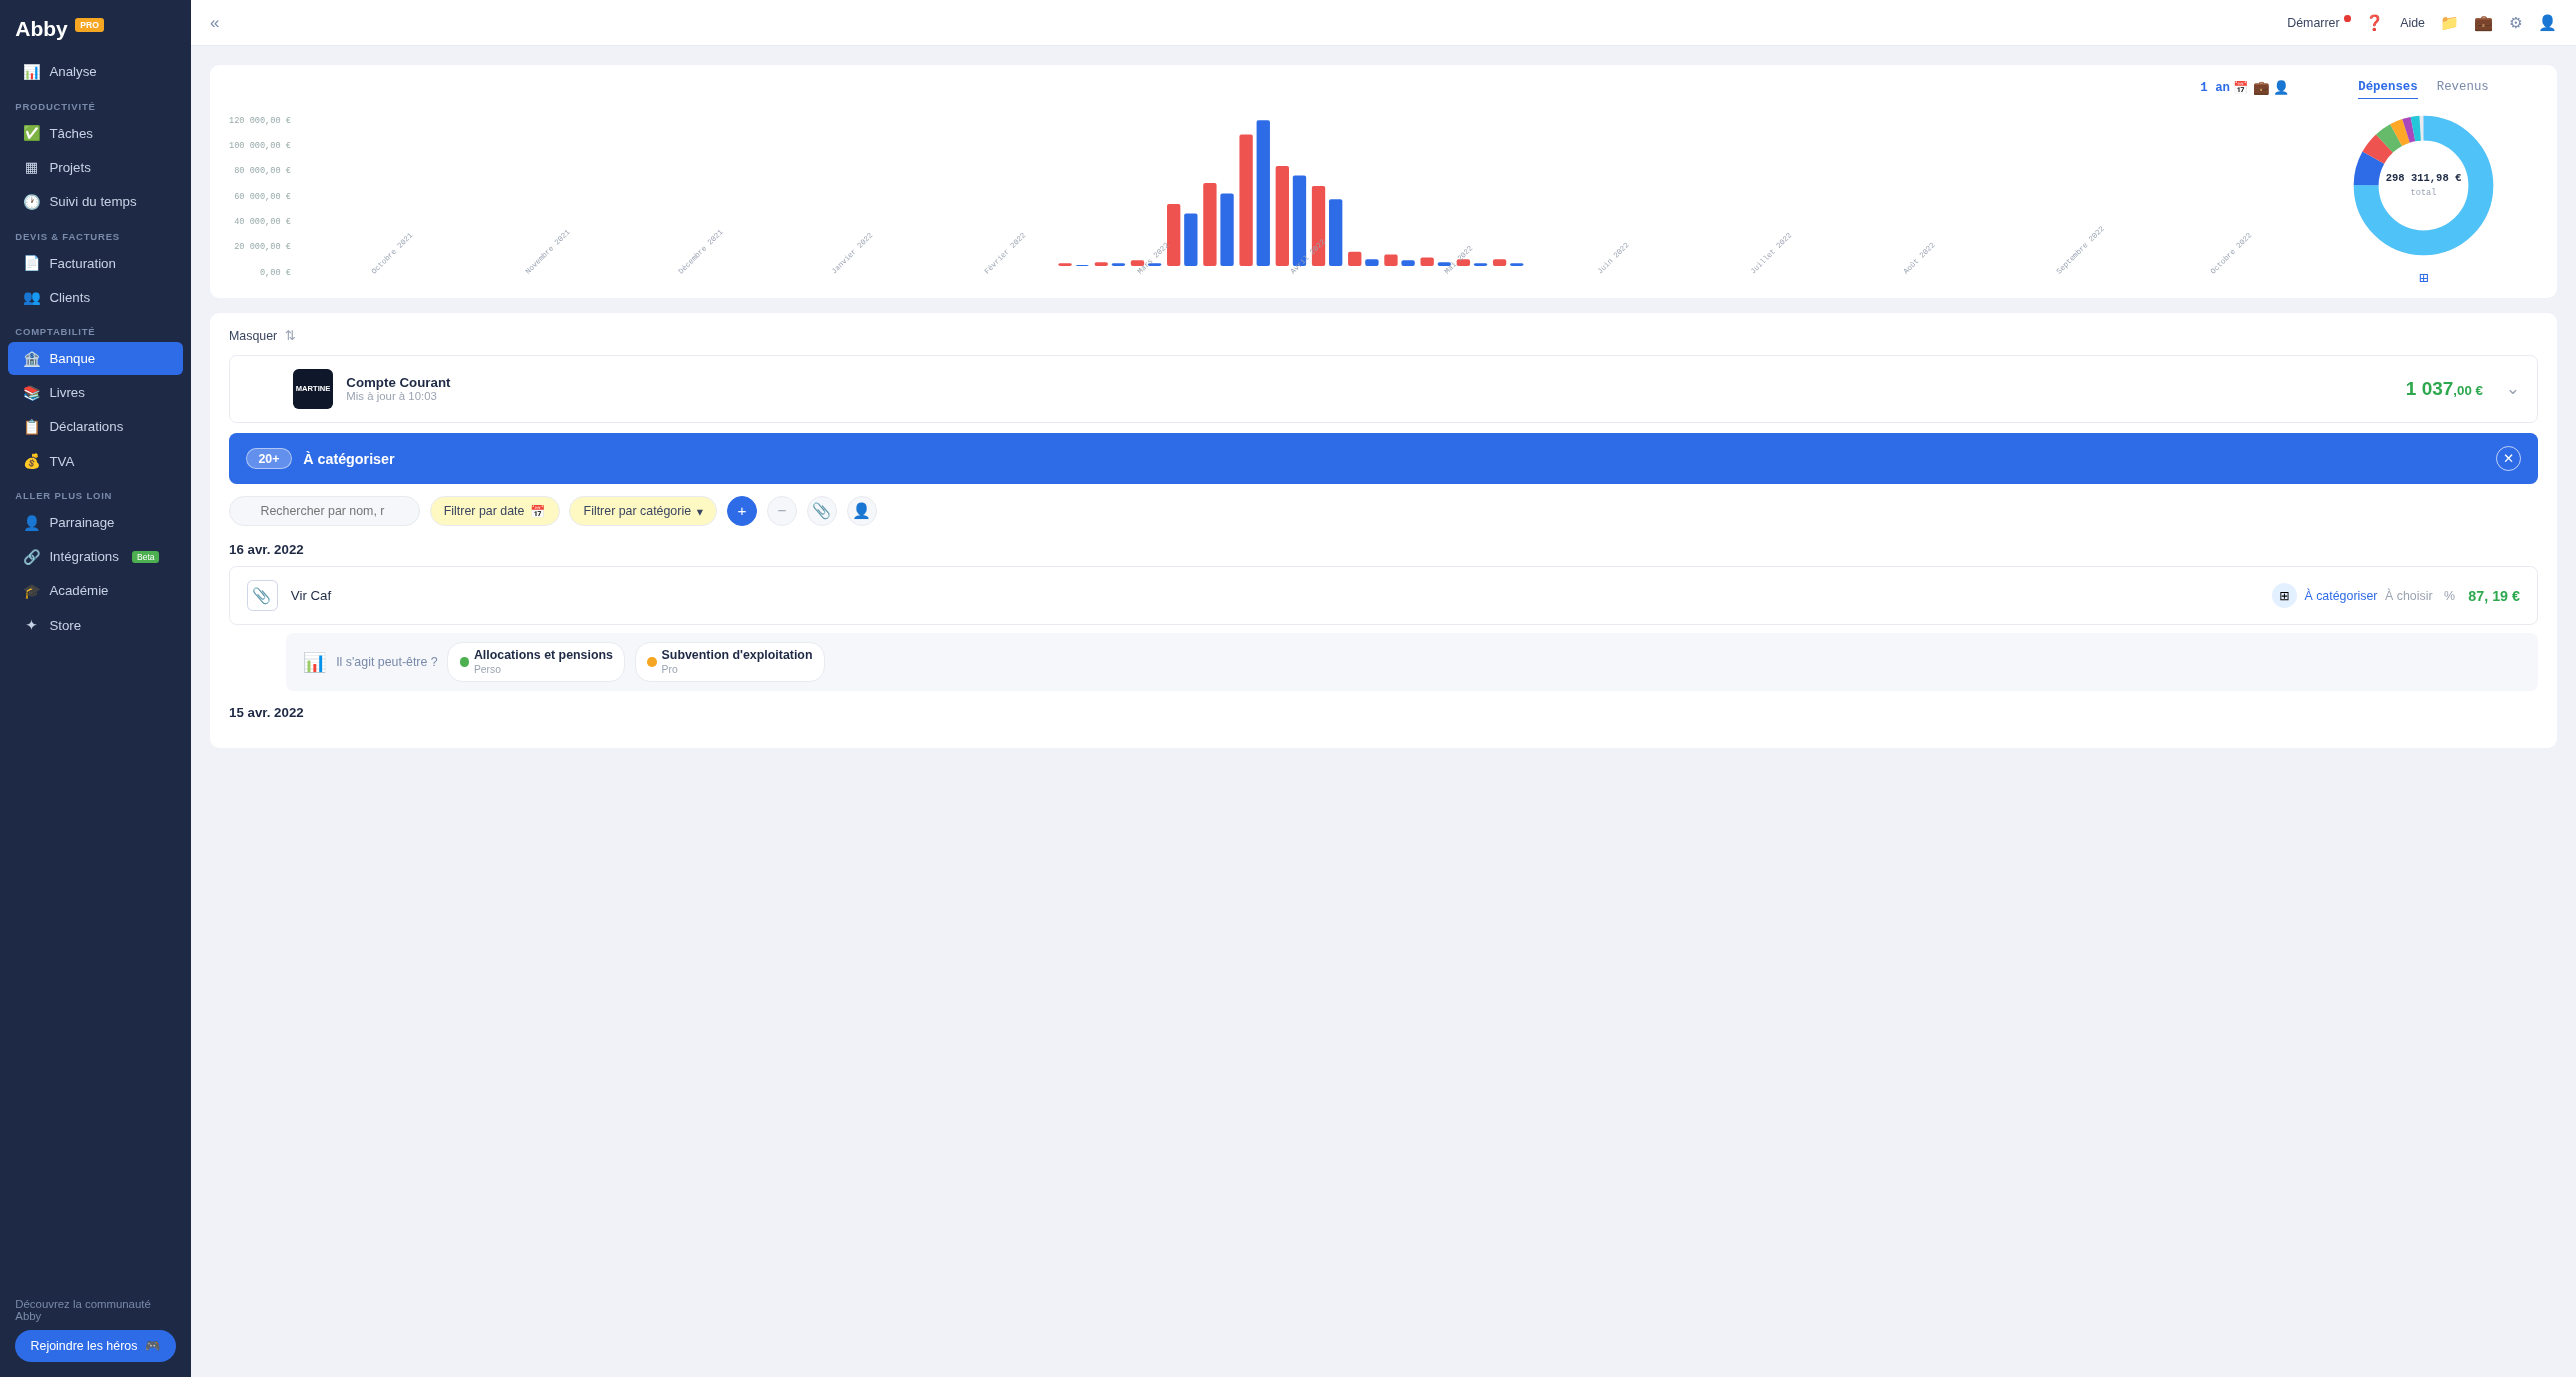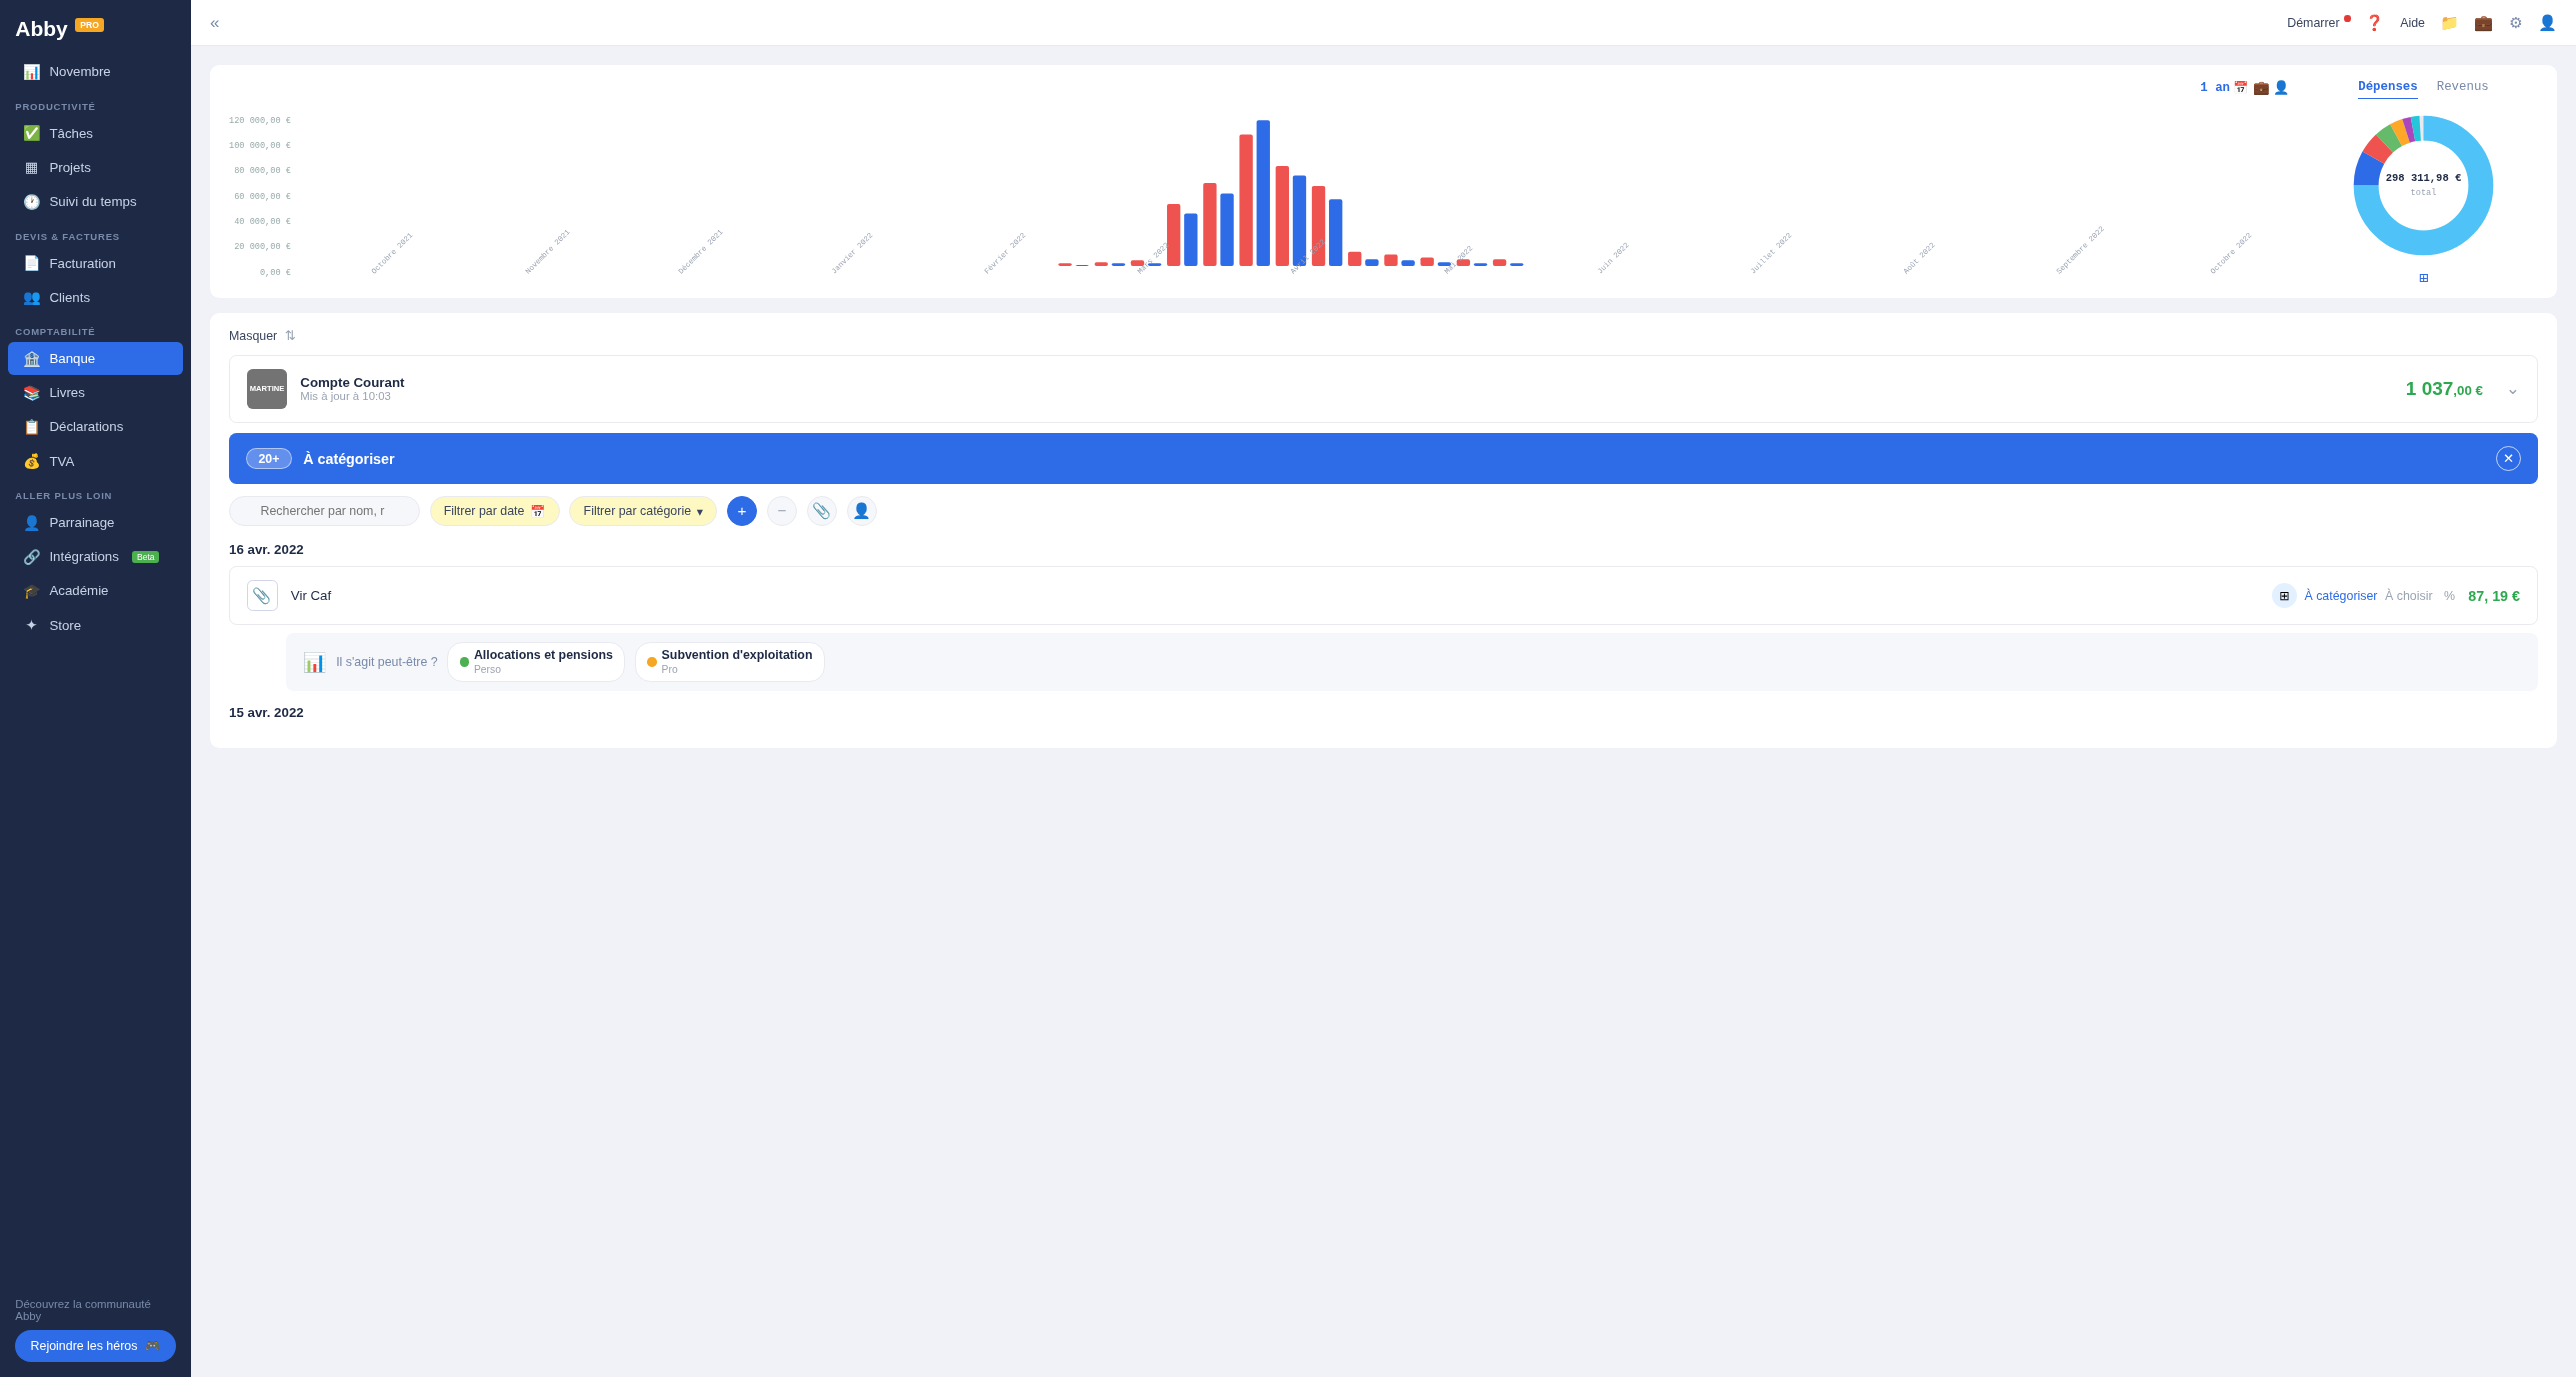--- a/index.html
+++ b/index.html
@@ -221,28 +221,29 @@
       border-radius: 7.6px;
       padding: 13.3px 17px;
       display: flex;
       align-items: center;
       gap: 13.3px;
       margin-bottom: 9.5px;
     }
     .account-logo {
       width: 40px;
       height: 40px;
-      background: #737373;
+      background: #0f172a;
       border-radius: 5.7px;
       display: flex;
       align-items: center;
       justify-content: center;
       color: #fff;
       font-size: 9.5px;
       font-weight: 700;
+      margin-left: 46px;
     }
     .account-info { flex: 1; }
     .account-name { font-size: 13.3px; font-weight: 600; color: #1e2a45; }
     .account-update { font-size: 11.4px; color: #9aa3b2; }
     .account-balance { font-size: 19px; font-weight: 700; color: #2ea84f; }
     .account-balance .cents { font-size: 13.3px; }
 
     
     .category-banner {
       background: #2e6be6;
@@ -441,21 +442,21 @@
 
 <nav class="sidebar">
   <div class="sidebar-logo">
     <span class="logo-text">Abby</span>
     <span class="logo-pro">PRO</span>
   </div>
 
   <div id="sidebar-nav">
       <div class="sidebar-item">
         <span class="icon">📊</span>
-      <span>Novembre</span>
+      <span>Analyse</span>
       </div>
       <div class="sidebar-section-label">PRODUCTIVITÉ</div>
       <div class="sidebar-item">
         <span class="icon">✅</span>
       <span>Tâches</span>
       </div>
       <div class="sidebar-item">
         <span class="icon">▦</span>
       <span>Projets</span>
       </div>

